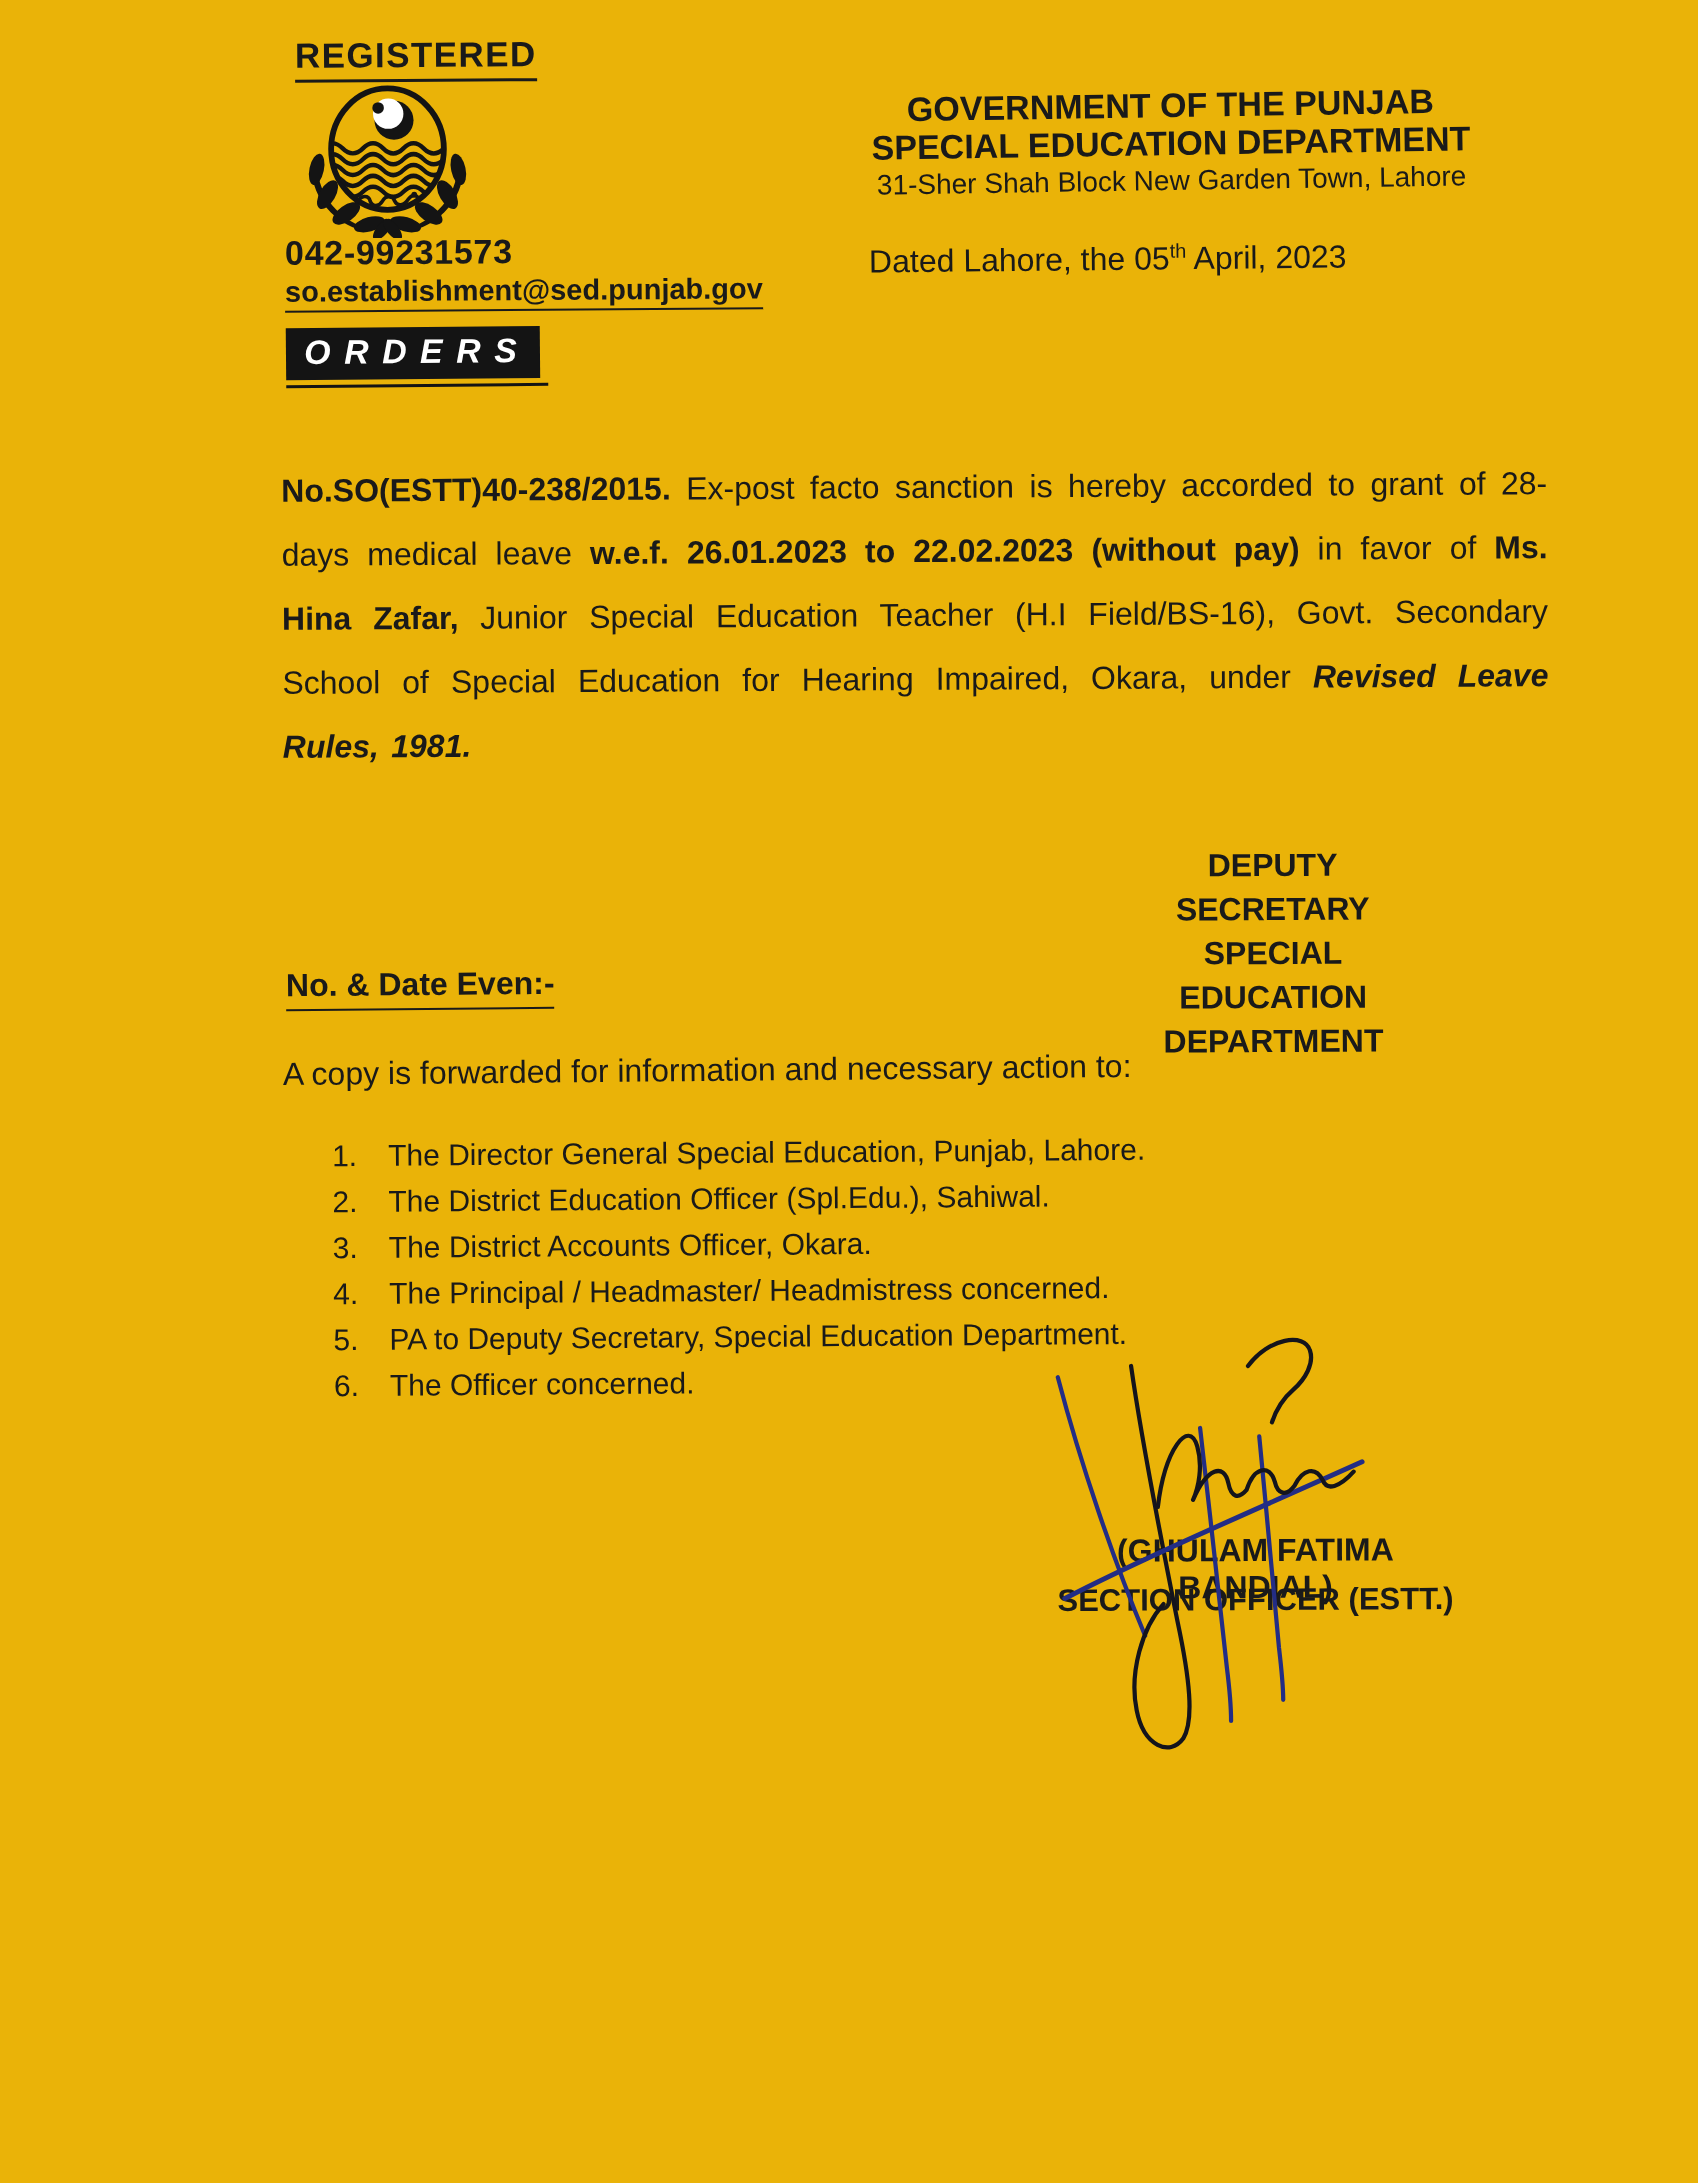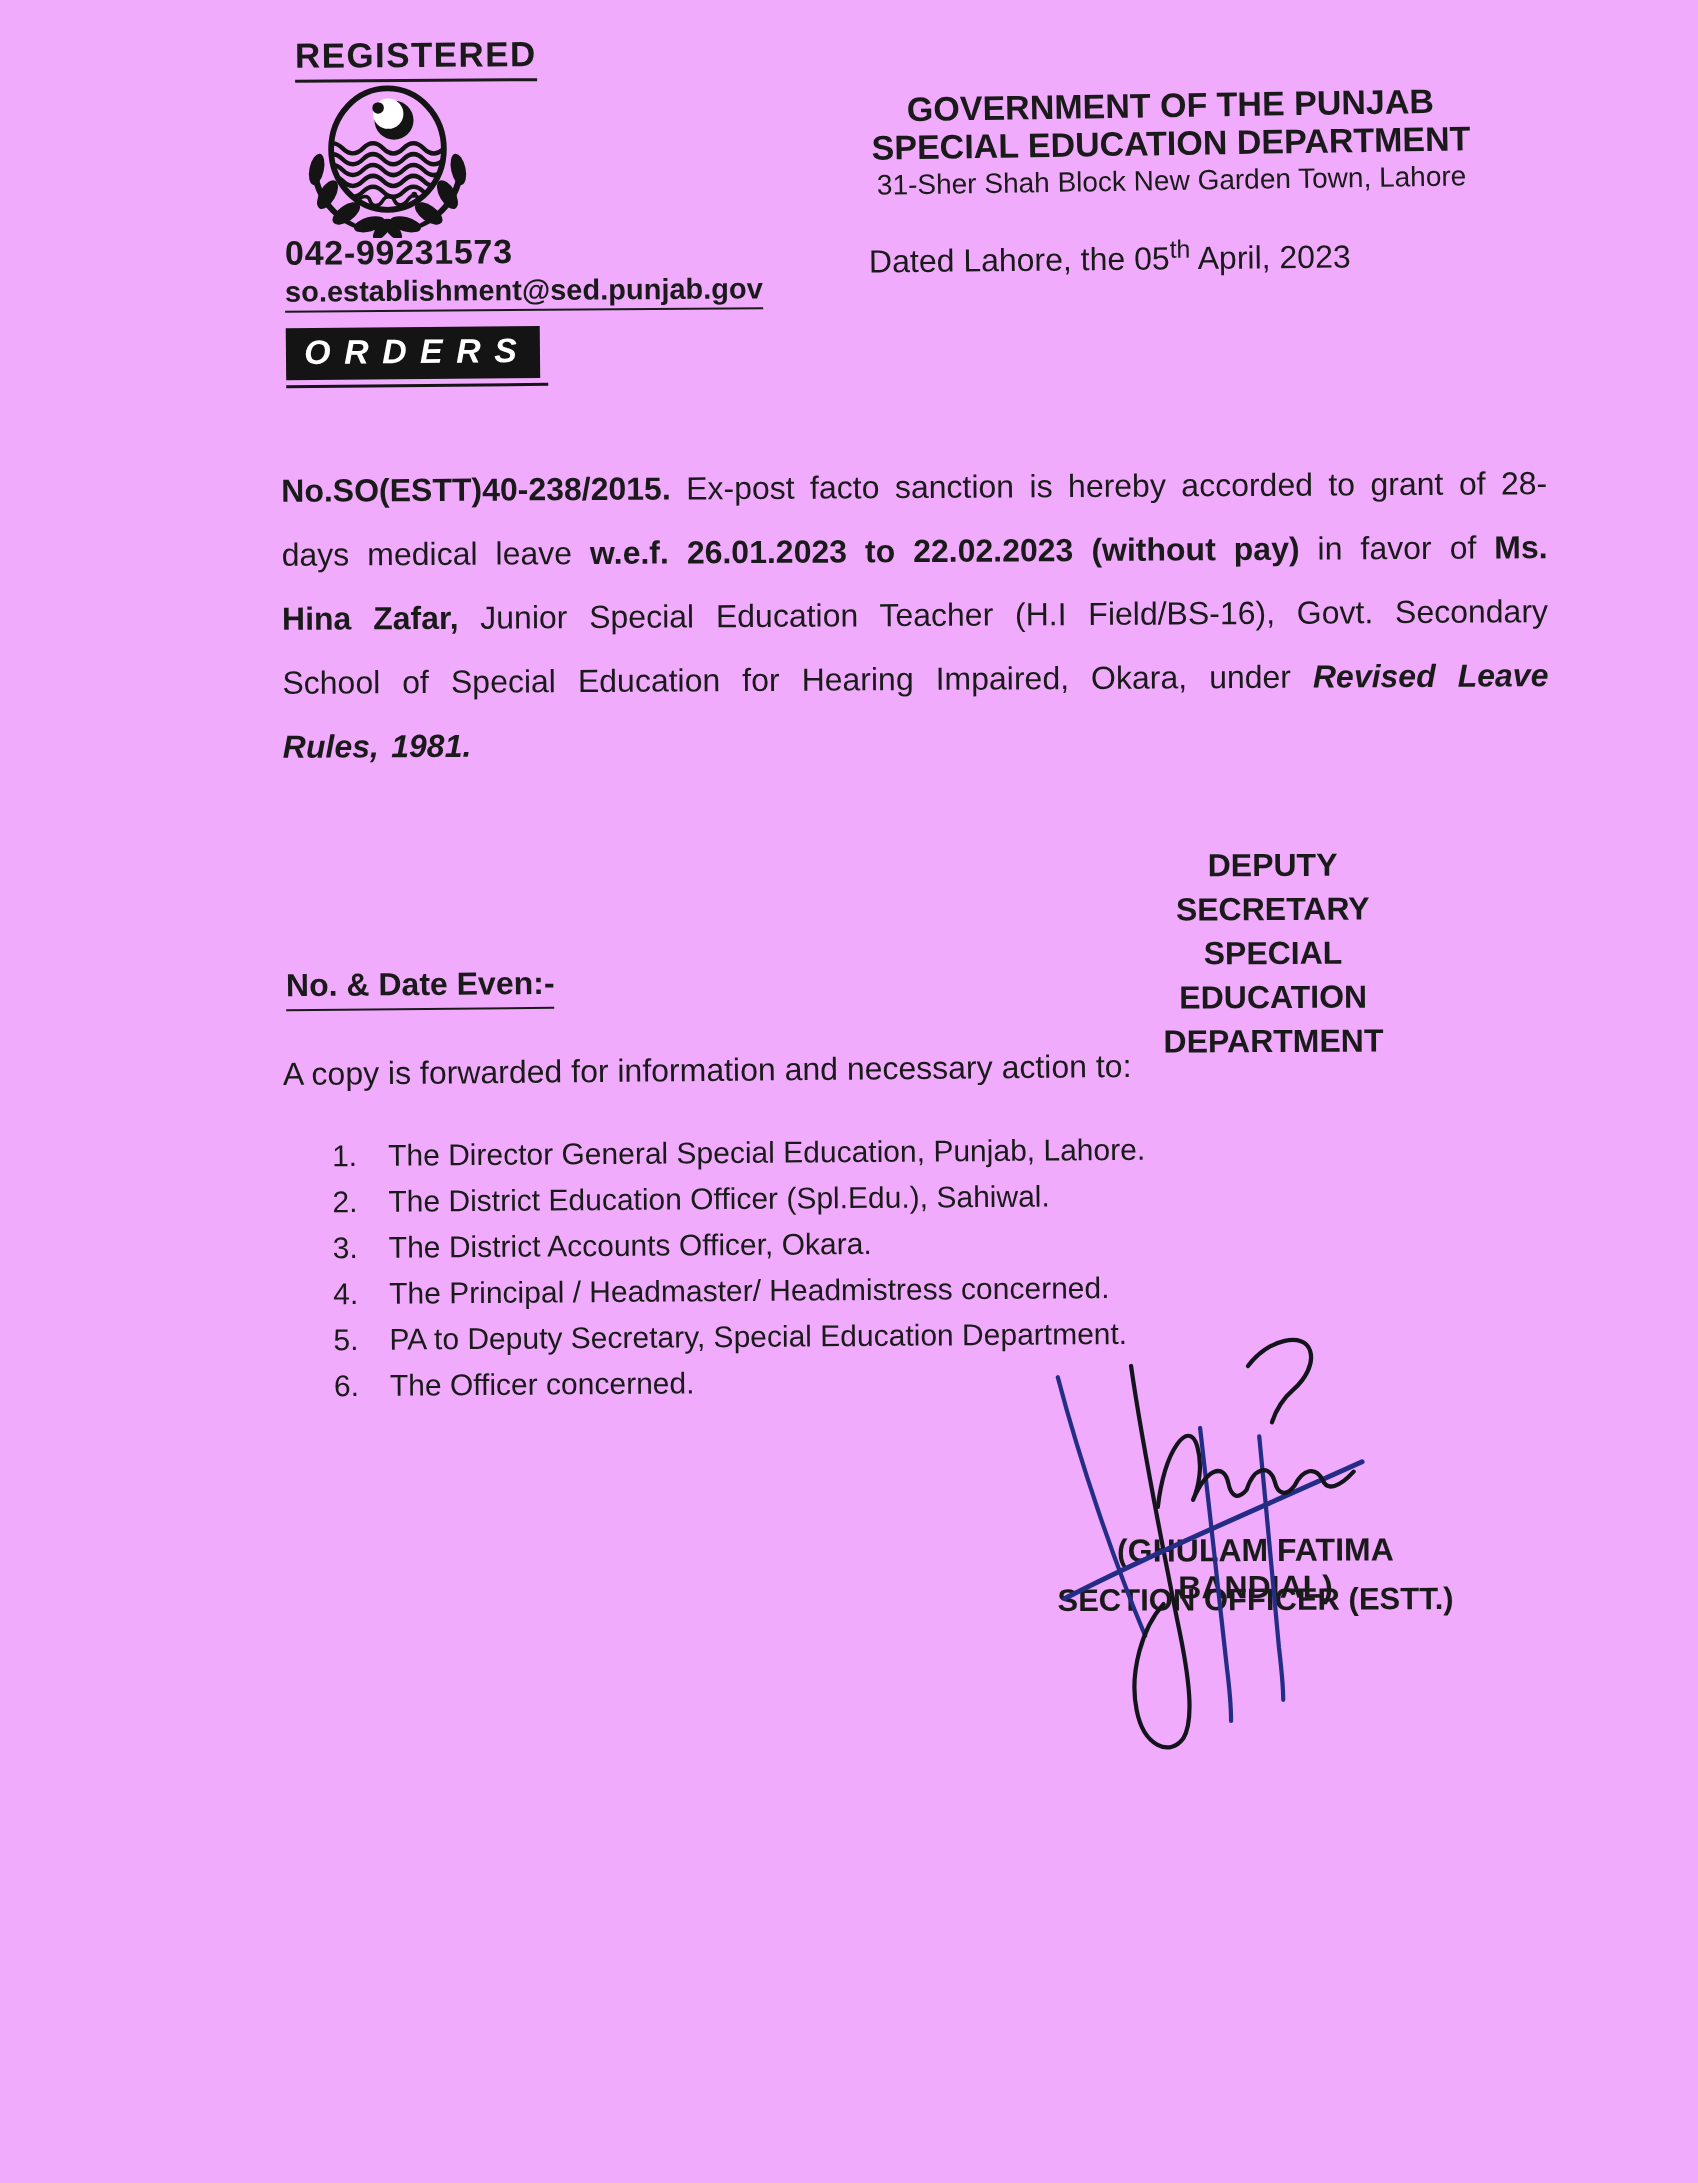--- a/index.html
+++ b/index.html
@@ -1,20 +1,20 @@
 <!DOCTYPE html>
 <html style="font-size:11.3px"><head>
 <meta charset="utf-8">
 <style>
   html,body{margin:0;padding:0;background:#ffffff;}
   .page{
     position:relative;
     width:1698px;
     height:2183px;
-    background:#f0abfc;
+    background:#eab308;
     font-family:"Liberation Sans", sans-serif;
     color:#1a1a1a;
     overflow:hidden;
   }
   .abs{position:absolute;}
 
   
   .registered{
     left:295px; top:35px;
     font-size:35px; font-weight:bold; letter-spacing:1.4px;
@@ -38,21 +38,21 @@
   .right-head{
     left:836px; top:86px; width:670px;
     text-align:center; transform:rotate(-0.9deg);
   }
   .gov-line{font-size:34px; font-weight:bold; line-height:38px;}
   .dept-line{font-size:34px; font-weight:bold; line-height:38px;}
   .addr-line{font-size:28px; line-height:35px; margin-top:1.4px;}
   .date-line{
     left:869px; top:241px; font-size:32px; transform:rotate(-0.6deg);
   }
-  .date-line sup{font-size:25px; vertical-align:super; line-height:0;}
+  .date-line sup{font-size:20px; vertical-align:super; line-height:0;}
 
   
   .orders-wrap{left:286px; top:327px; transform:rotate(-0.5deg);}
   .orders-box{
     display:inline-block;
     background:#141414; color:#ffffff;
     font-size:34px; font-weight:bold; font-style:italic;
     letter-spacing:13.4px; padding:5px 10px 7.8px 18.3px;
   }
   .orders-underline{height:3.5px;background:#141414;margin-top:5px;width:262px;}

